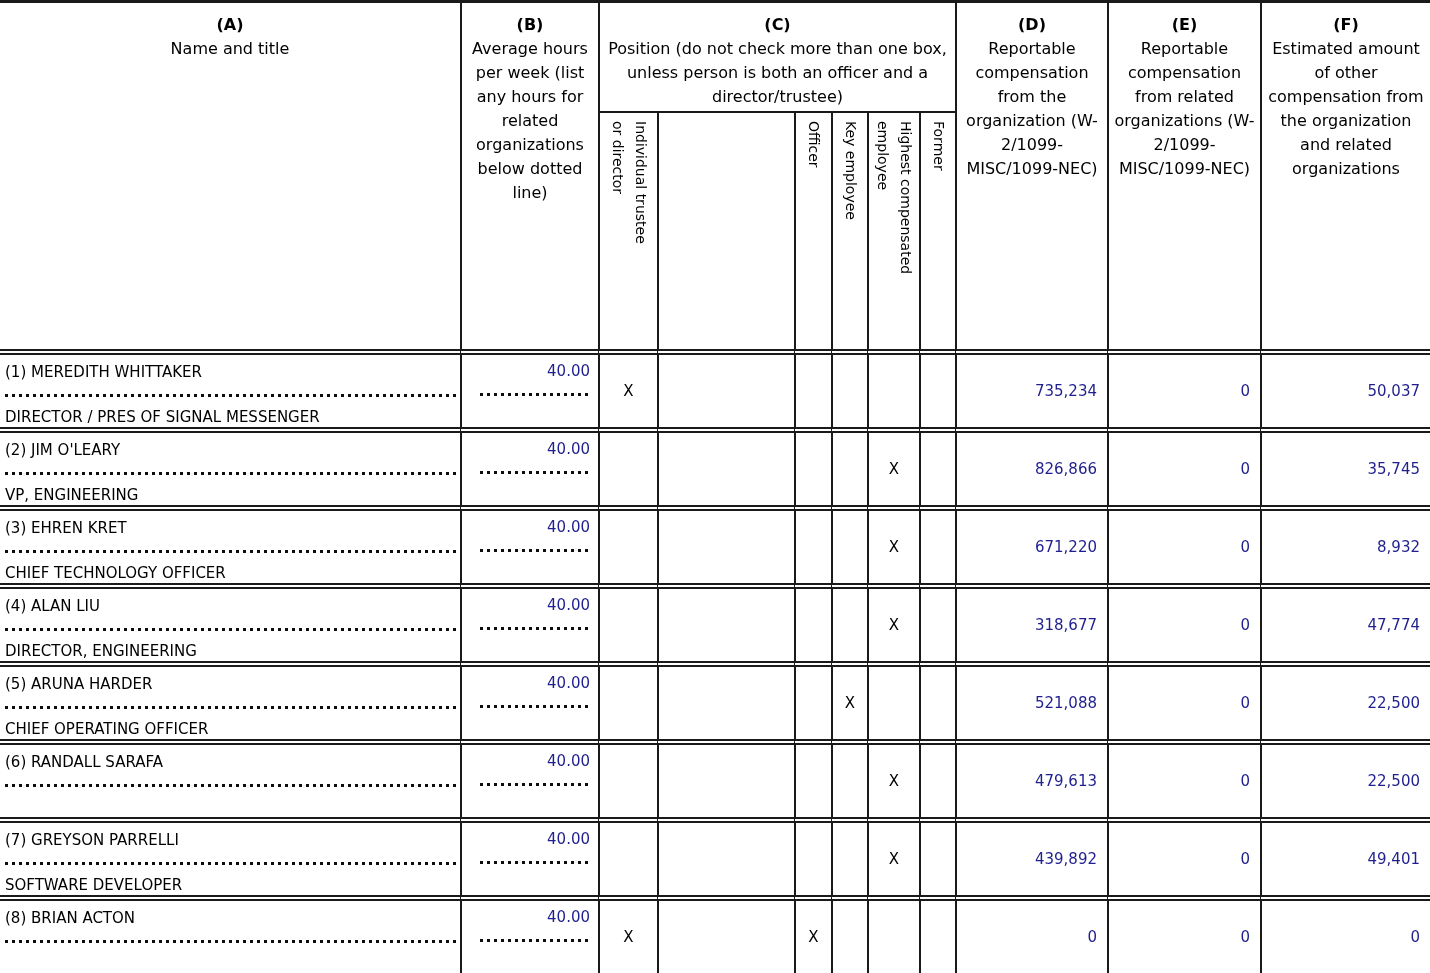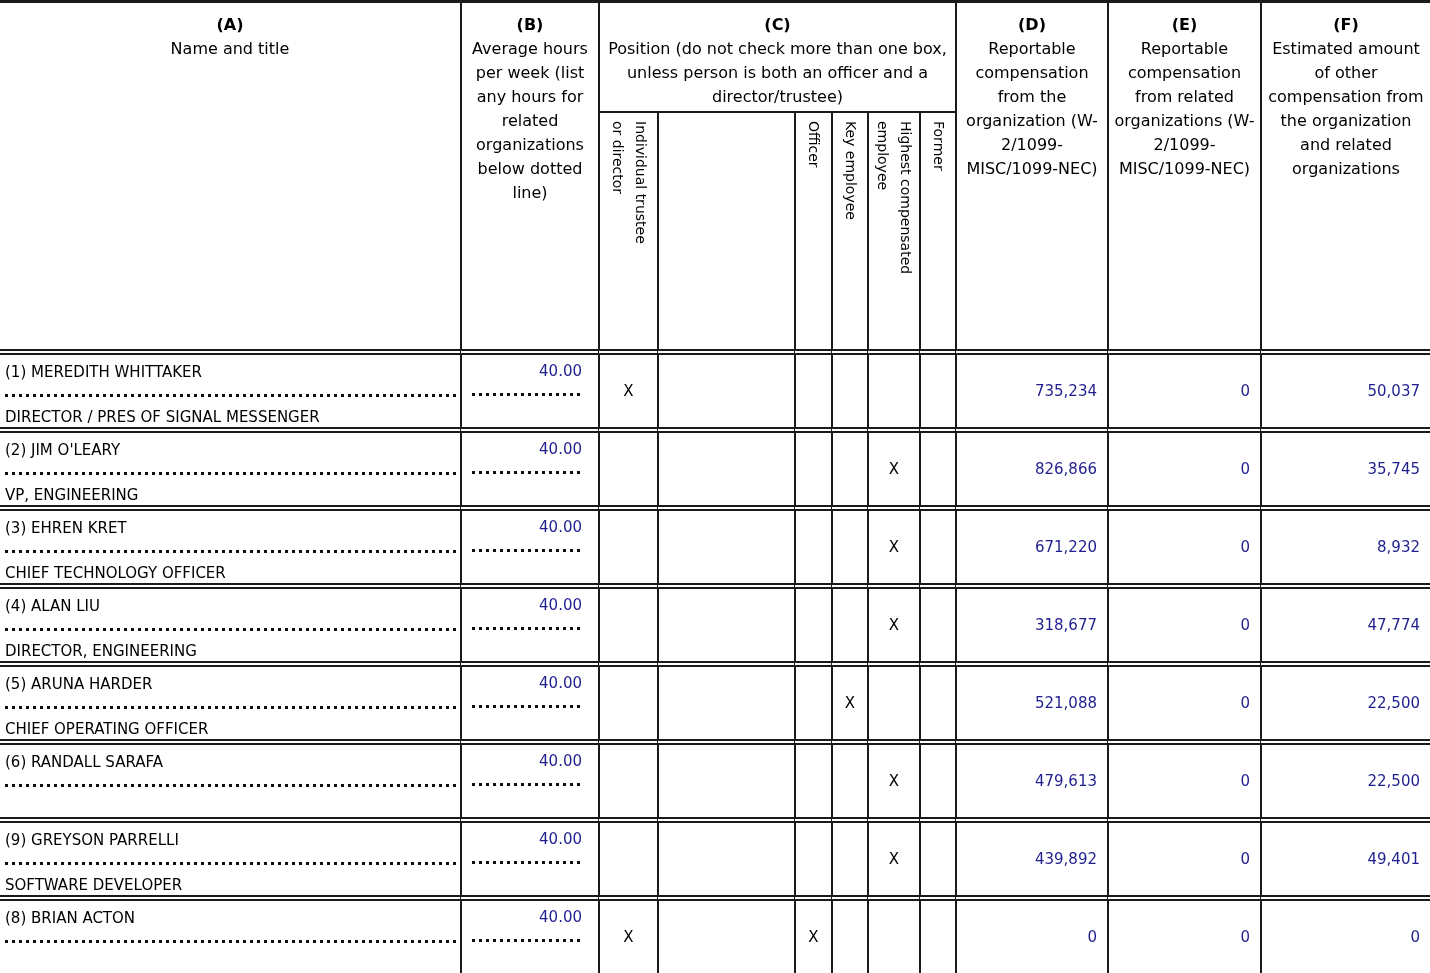--- a/index.html
+++ b/index.html
@@ -75,21 +75,21 @@
 
   
   .cell { border-top: 6px double var(--line); overflow: hidden; }
   .cell-a { padding: 8px 2px 0 5px; }
   .name, .title { font-size: 15px; line-height: 1.25; white-space: nowrap; }
   .dotline {
     height: 3px;
     margin: 12px 0 11px 0;
     background: repeating-linear-gradient(90deg, #0d0d0d 0 3px, transparent 3px 7px);
   }
-  .cell-b { padding: 7px 16px 0 0; text-align: right; }
+  .cell-b { padding: 7px 8px 0 0; text-align: right; }
   .hours { font-size: 15px; color: var(--val); line-height: 1.3; }
   .dotline-b { width: 110px; margin: 11px 0 0 auto; }
   .cell-chk {
     display: flex;
     align-items: center;
     justify-content: center;
     font-size: 15px;
   }
   .cell-num {
     display: flex;
@@ -265,21 +265,21 @@
       <div class="cell cell-chk bl"></div>
       <div class="cell cell-chk bl"></div>
       <div class="cell cell-chk bl"></div>
       <div class="cell cell-chk bl">X</div>
       <div class="cell cell-chk bl"></div>
       <div class="cell cell-num bl">479,613</div>
       <div class="cell cell-num bl">0</div>
       <div class="cell cell-num bl">22,500</div>
 
       <div class="cell cell-a">
-        <div class="name">(9) GREYSON PARRELLI</div>
+        <div class="name">(7) GREYSON PARRELLI</div>
         <div class="dotline"></div>
         <div class="title">SOFTWARE DEVELOPER</div>
       </div>
       <div class="cell cell-b bl">
         <div class="hours">40.00</div>
         <div class="dotline dotline-b"></div>
       </div>
       <div class="cell cell-chk bl"></div>
       <div class="cell cell-chk bl"></div>
       <div class="cell cell-chk bl"></div>

